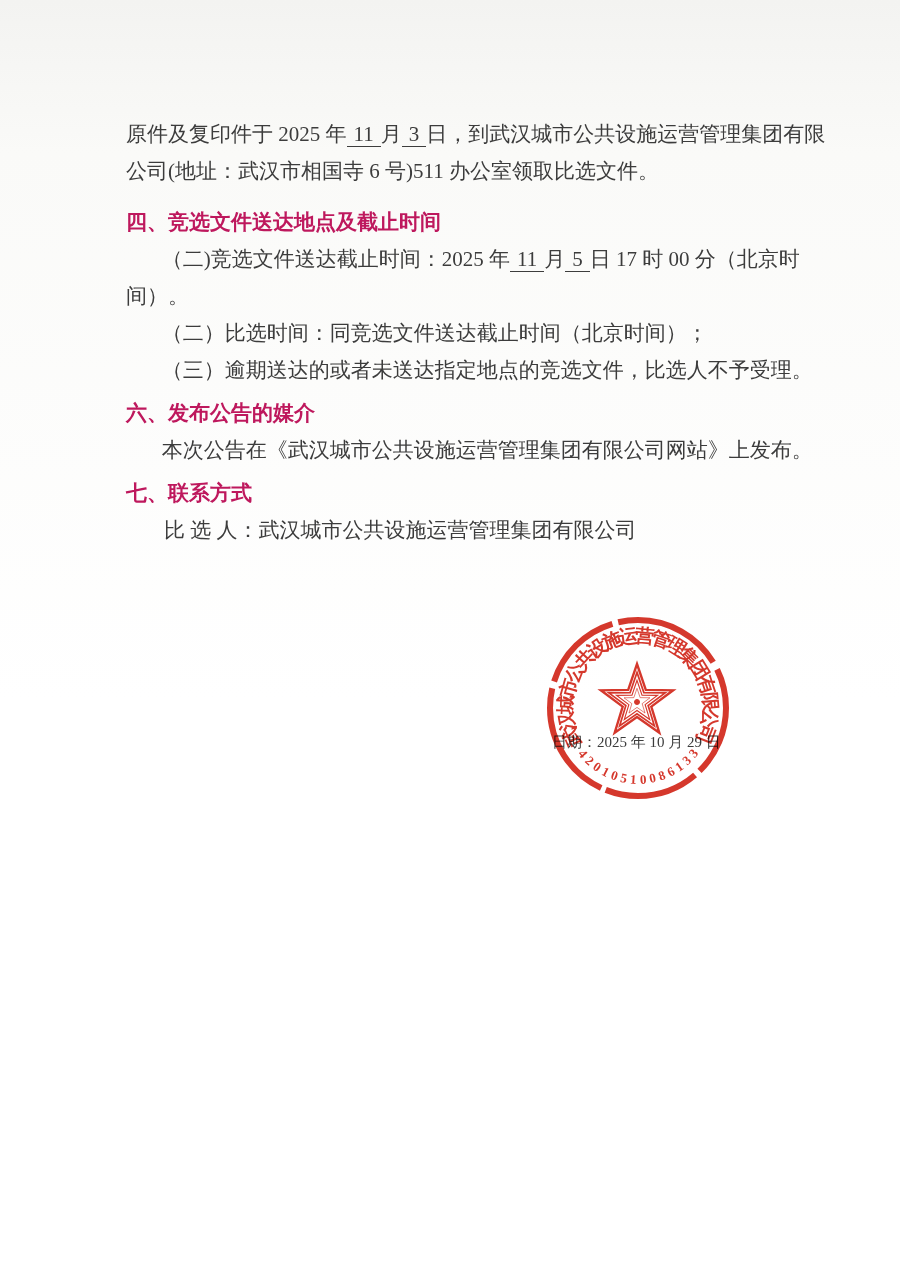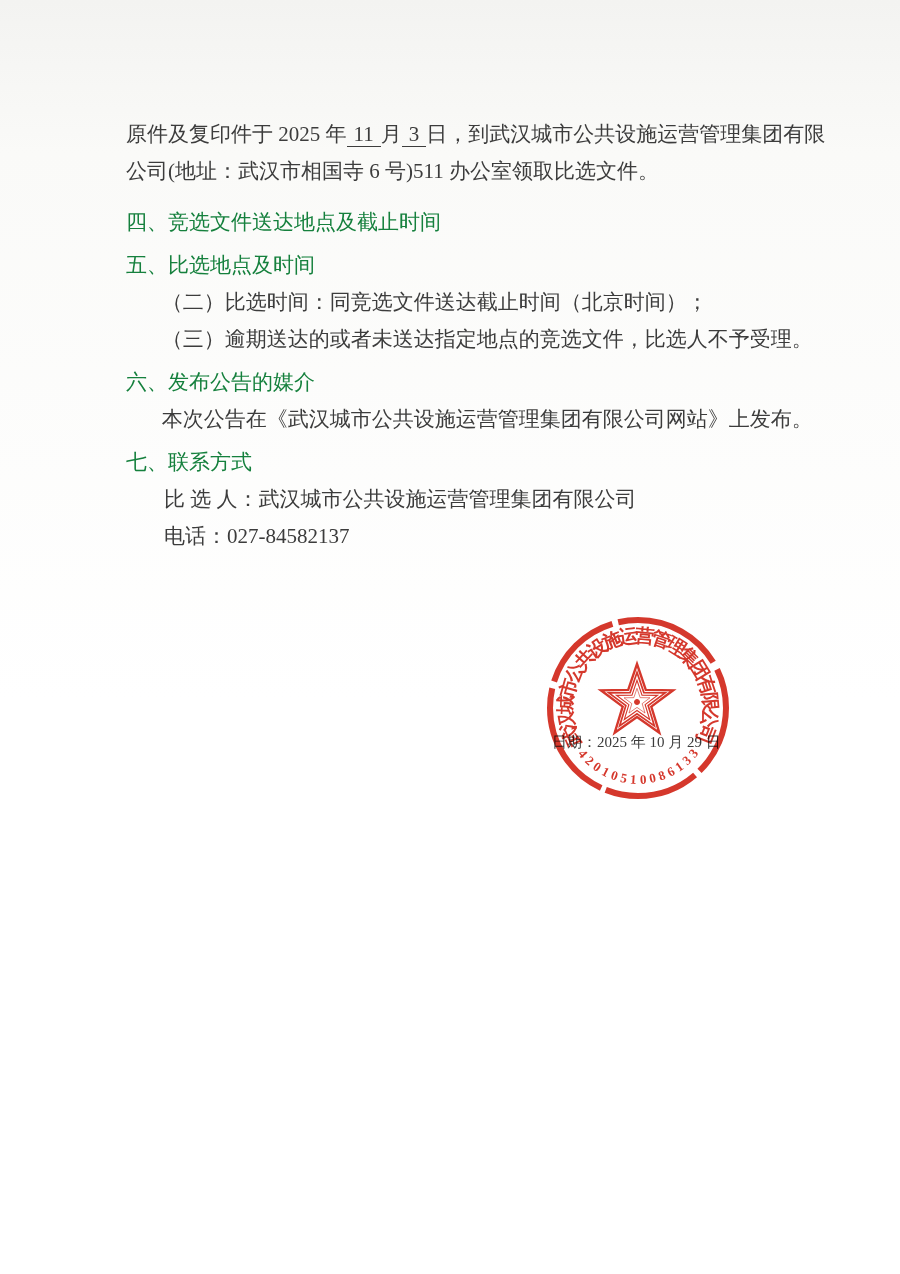--- a/index.html
+++ b/index.html
@@ -7,21 +7,21 @@
     width:900px;height:1274px;position:relative;overflow:hidden;
     background:linear-gradient(180deg,#f3f3f1 0%,#fafaf8 12%,#ffffff 55%);
     font-family:"Liberation Serif","DejaVu Serif",serif;
     color:#3c3c3c;
   }
   .content{
     position:absolute;left:0;top:0;width:900px;
     padding:116px 60px 0 126px;box-sizing:border-box;
   }
   p,h3{margin:0;font-size:21px;line-height:37px;font-weight:normal;}
-  h3{font-weight:normal;color:#15803d;margin-top:6px;}
+  h3{font-weight:bold;color:#be185d;margin-top:6px;}
   h3.first{margin-top:14px;}
   .intro{margin-bottom:10px;}
   .item{text-indent:1.7em;}
   .blank{
     border-bottom:1.5px solid #3d3d3d;
     padding:0 7px;display:inline-block;line-height:24px;text-indent:0;
   }
   .contact p{margin-left:38px;text-indent:0;}
   .dateline{
     position:absolute;left:552px;top:733px;
@@ -34,32 +34,31 @@
   .stamp text{font-family:"Liberation Serif","DejaVu Serif",serif;}
 </style>
 </head>
 <body>
 
 <div class="content">
 
   <p class="intro"><span>原件及复印件于 2025 年</span><span class="blank">11</span><span>月</span><span class="blank">3</span><span>日，到武汉城市公共设施运营管理集团有限公司(地址：武汉市相国寺 6 号)511 办公室领取比选文件。</span></p>
 
   <h3 class="first">四、竞选文件送达地点及截止时间</h3>
+  <p class="item"><span>（二)竞选文件送达截止时间：2025 年</span><span class="blank">11</span><span>月</span><span class="blank">5</span><span>日 17 时 00 分（北京时间）。</span></p>
 
-  <h3>五、比选地点及时间</h3>
   <p class="item">（二）比选时间：同竞选文件送达截止时间（北京时间）；</p>
   <p class="item">（三）逾期送达的或者未送达指定地点的竞选文件，比选人不予受理。</p>
 
   <h3>六、发布公告的媒介</h3>
   <p class="item">本次公告在《武汉城市公共设施运营管理集团有限公司网站》上发布。</p>
 
   <h3>七、联系方式</h3>
   <div class="contact">
     <p>比 选 人：武汉城市公共设施运营管理集团有限公司</p>
-    <p>电话：027-84582137</p>
   </div>
 </div>
 
 <div class="dateline">日期：2025 年 10 月 29 日</div>
 
 <svg class="stamp" viewBox="0 0 240 240">
 
   <circle cx="118" cy="118" r="88" fill="none" stroke-width="6" stroke-dasharray="70 6 95 5 120 7 85 6 110 8" stroke-linecap="butt" stroke="#d2281c"></circle>
 
   <defs>

